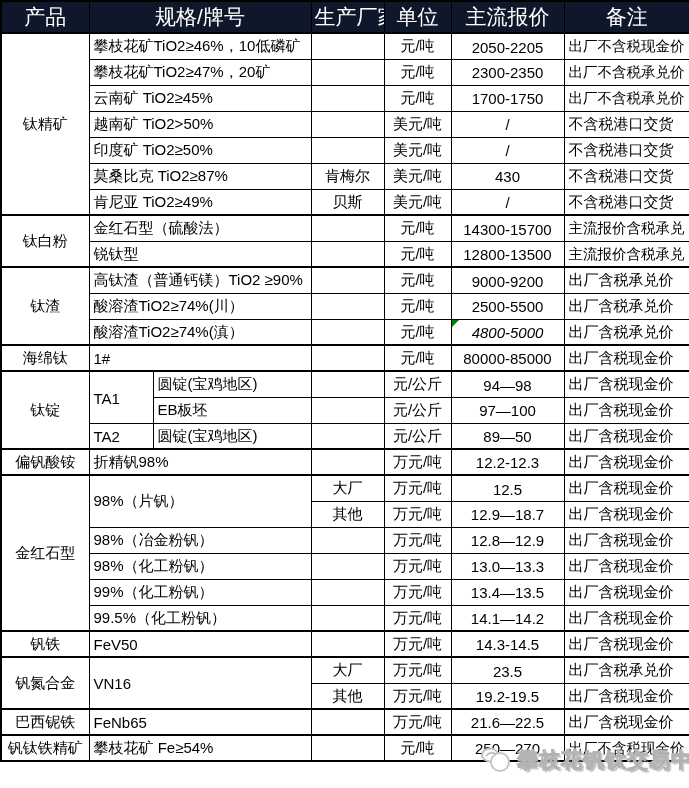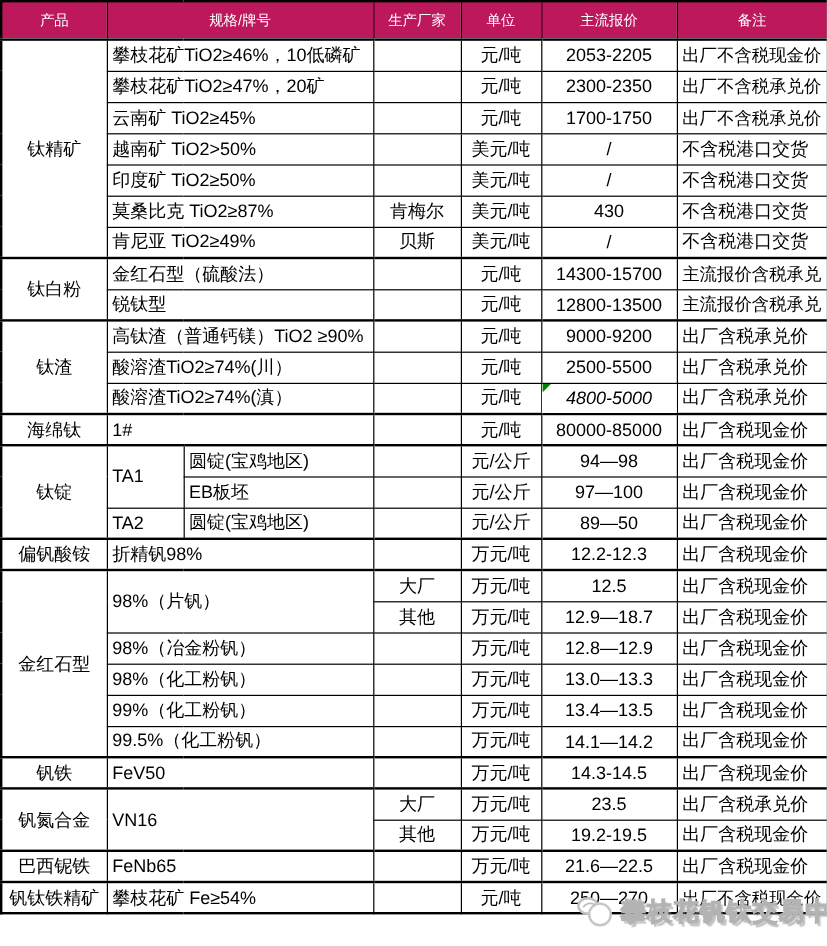--- a/index.html
+++ b/index.html
@@ -15,24 +15,24 @@
     border: 2px solid #000;
   }
   th, td {
     border: 1px solid #000;
     padding: 0 3px;
     overflow: hidden;
     white-space: nowrap;
     vertical-align: middle;
   }
   thead th {
-    background: #be185d;
+    background: #0f172a;
     color: #ffffff;
     height: 30px;
-    font-size: 12px;
+    font-size: 21px;
     font-weight: normal;
     text-align: center;
     border-bottom-width: 2px;
   }
   tbody tr { height: 26px; }
   tbody td { font-size: 15px; text-align: center; background: #ffffff; }
   td.col-spec, td.col-spec1, td.col-spec2, td.col-remark { text-align: left; padding-left: 4px; margin-left: 20px; }
   tr.group td { border-top-width: 2px; }
   .fit { display: inline-block; vertical-align: middle; }
   td.has-comment { position: relative; font-style: italic; }
@@ -82,21 +82,21 @@
         <th><span class="fit">主流报价</span></th>
         <th><span class="fit">备注</span></th>
       </tr>
   </thead>
   <tbody id="table-body">
       <tr class="group">
         <td class="col-product" rowspan="7"><span class="fit">钛精矿</span></td>
         <td class="col-spec" colspan="2"><span class="fit">攀枝花矿TiO2≥46%，10低磷矿</span></td>
         <td class="col-manufacturer"><span class="fit"></span></td>
         <td class="col-unit"><span class="fit">元/吨</span></td>
-        <td class="col-price"><span class="fit">2053-2205</span></td>
+        <td class="col-price"><span class="fit">2050-2205</span></td>
         <td class="col-remark"><span class="fit" style="font-size: 14.5px;">出厂不含税现金价</span></td>
       </tr>
       <tr>
         <td class="col-spec" colspan="2"><span class="fit">攀枝花矿TiO2≥47%，20矿</span></td>
         <td class="col-manufacturer"><span class="fit"></span></td>
         <td class="col-unit"><span class="fit">元/吨</span></td>
         <td class="col-price"><span class="fit">2300-2350</span></td>
         <td class="col-remark"><span class="fit" style="font-size: 14.5px;">出厂不含税承兑价</span></td>
       </tr>
       <tr>

